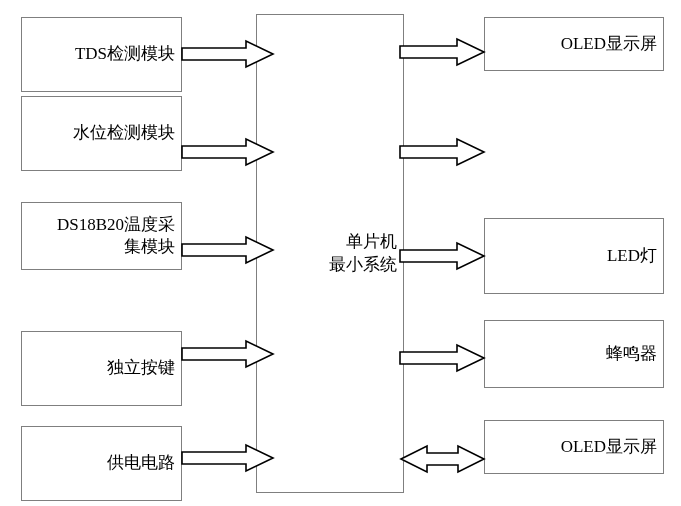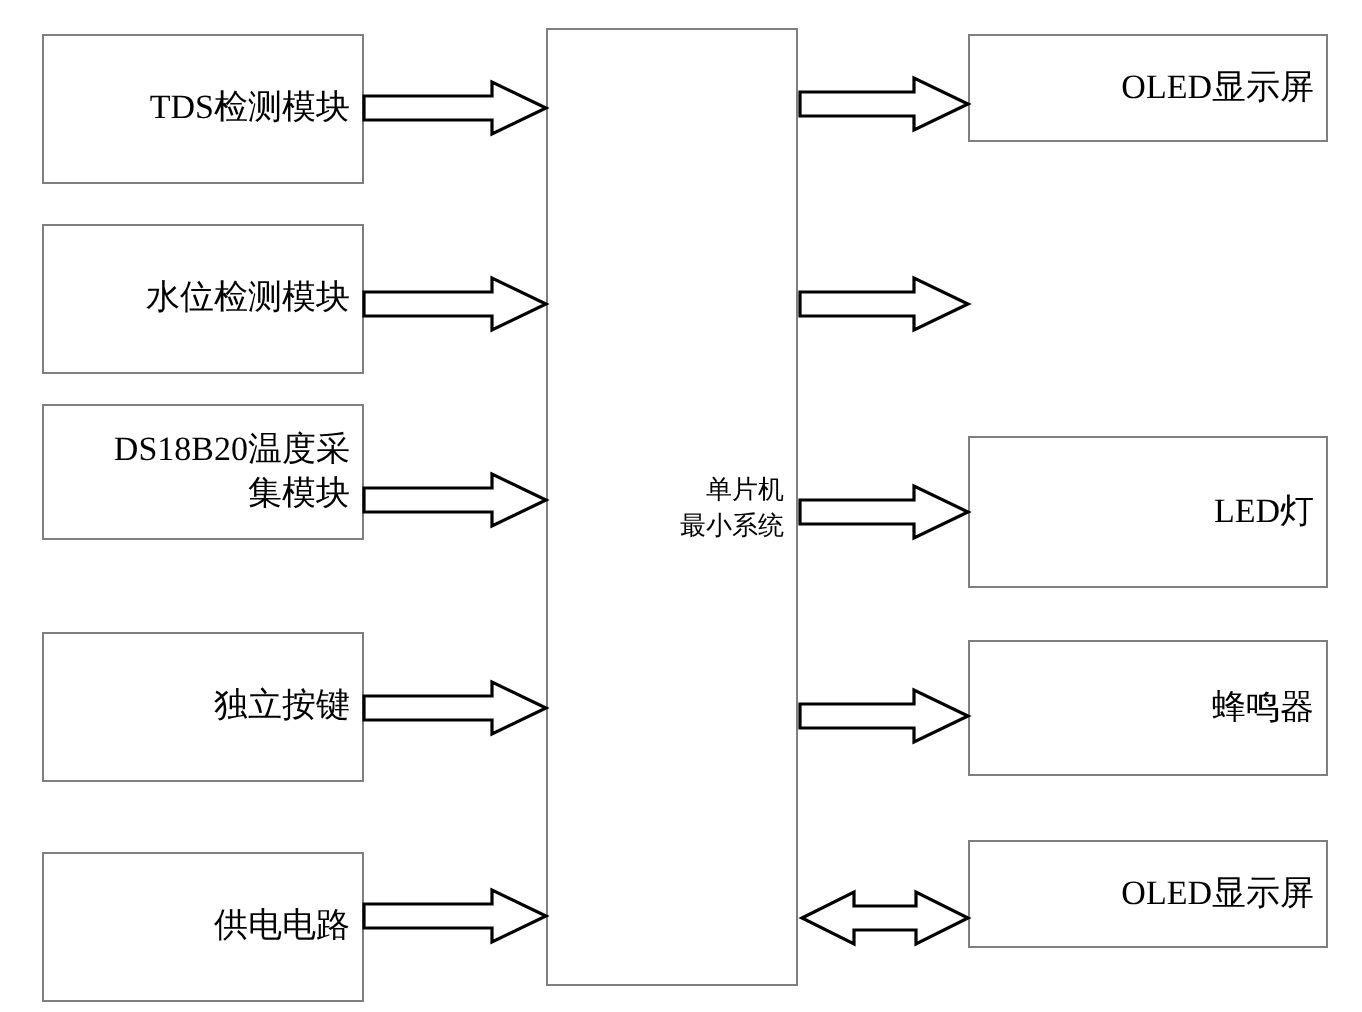--- a/index.html
+++ b/index.html
@@ -30,25 +30,25 @@
   .box .label {
     display: block;
     width: 100%;
     padding: 0 6px;
     box-sizing: border-box;
     white-space: pre-line;
   }
   .box-left   { left: 21px;  width: 161px; height: 75px; font-size: 17px; }
   .box-right  { left: 484px; width: 180px; height: 54px; font-size: 17px; }
   .box-center {
-    left: 273px;
+    left: 256px;
     top: 14px;
-    width: 126px;
+    width: 148px;
     height: 479px;
-    font-size: 13px;
+    font-size: 17px;
   }
   .arrow {
     position: absolute;
     overflow: visible;
   }
   .arrow svg { display: block; overflow: visible; }
   .arrow polygon {
     fill: #ffffff;
     stroke: #000000;
     stroke-width: 1.6;
@@ -56,28 +56,28 @@
   }
 </style>
 </head>
 <body>
 
 <div id="canvas">
 
   <div class="box box-left" style="top:17px">
     <span class="label">TDS检测模块</span>
   </div>
-  <div class="box box-left" style="top:112px">
+  <div class="box box-left" style="top:96px">
     <span class="label">水位检测模块</span>
   </div>
   <div class="box box-left" style="top:202px;height:68px">
     <span class="label">DS18B20温度采
 集模块</span>
   </div>
-  <div class="box box-left" style="top:316px">
+  <div class="box box-left" style="top:331px">
     <span class="label">独立按键</span>
   </div>
   <div class="box box-left" style="top:426px">
     <span class="label">供电电路</span>
   </div>
 
   <div class="box box-center">
     <span class="label">单片机
 最小系统</span>
   </div>

